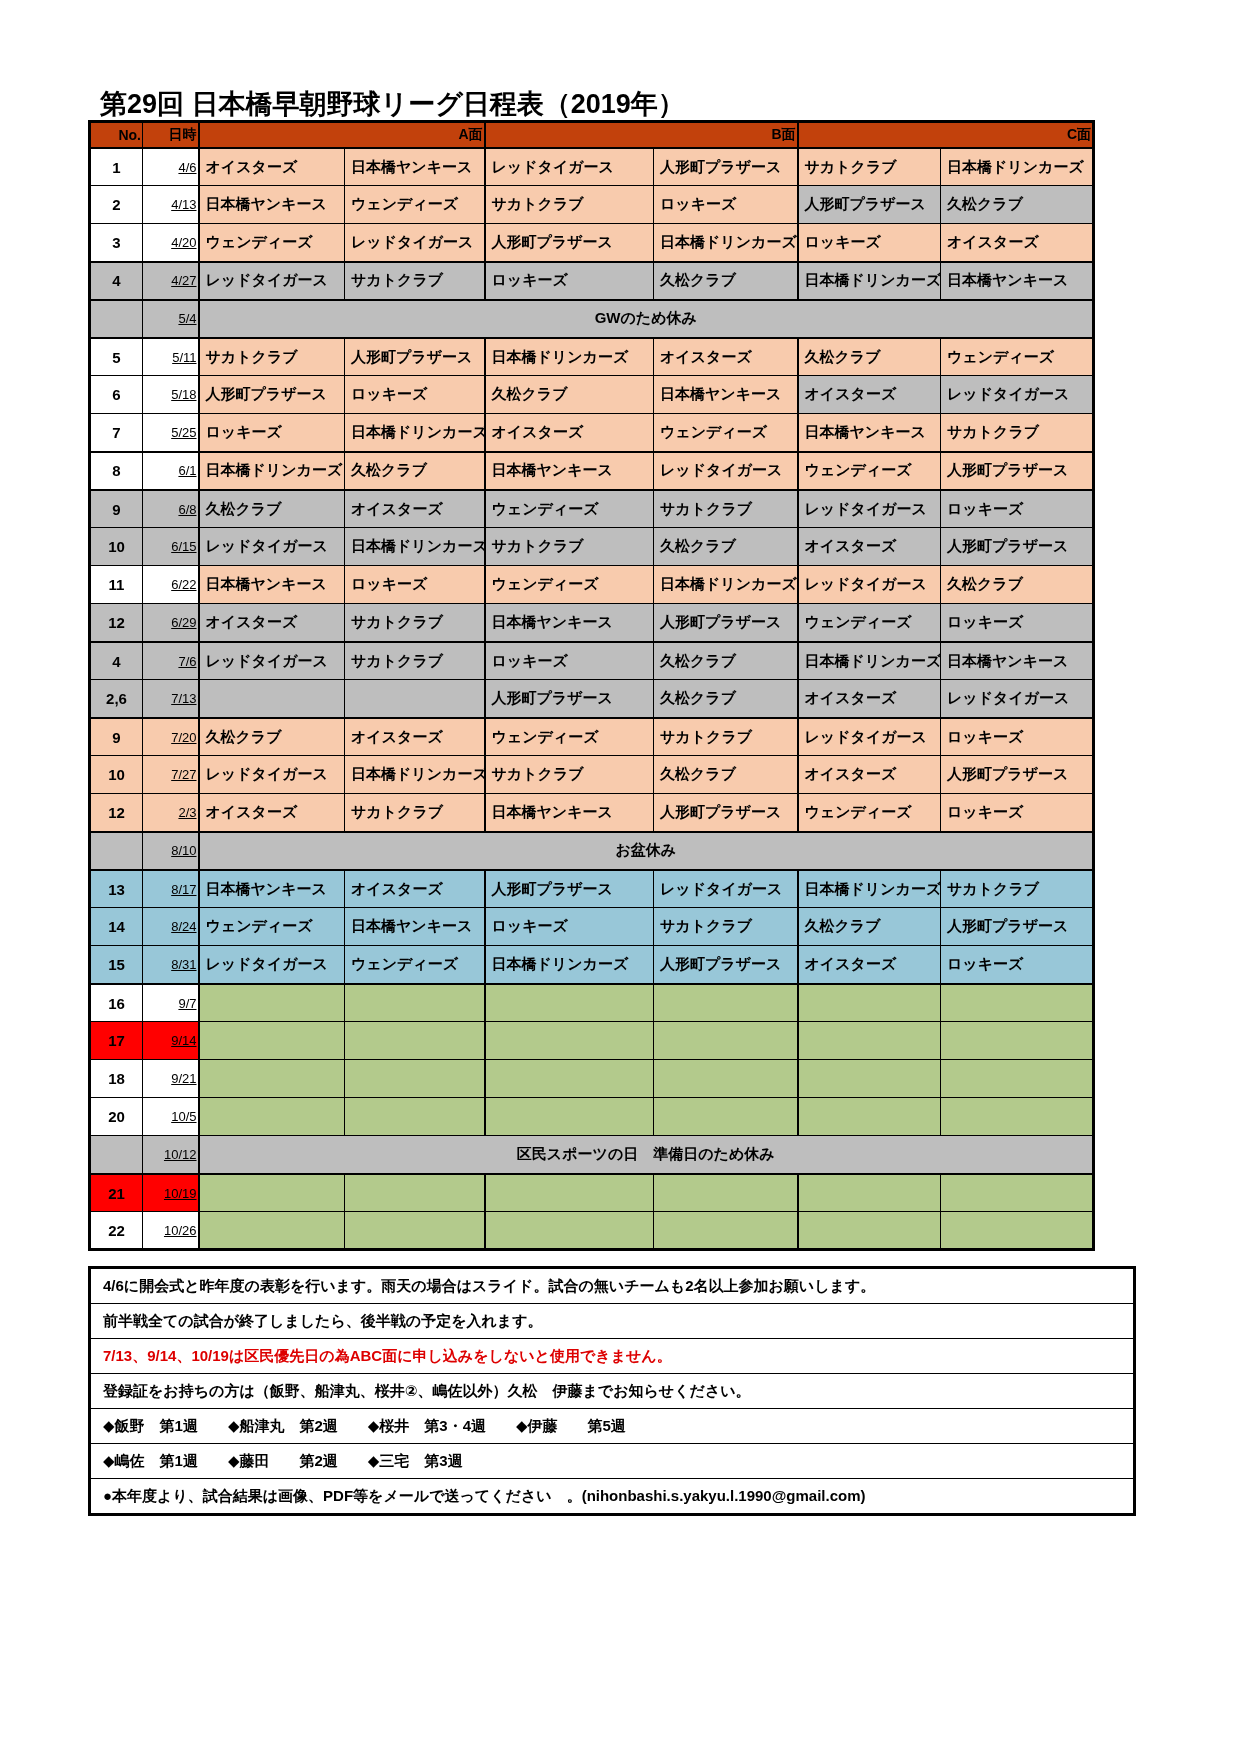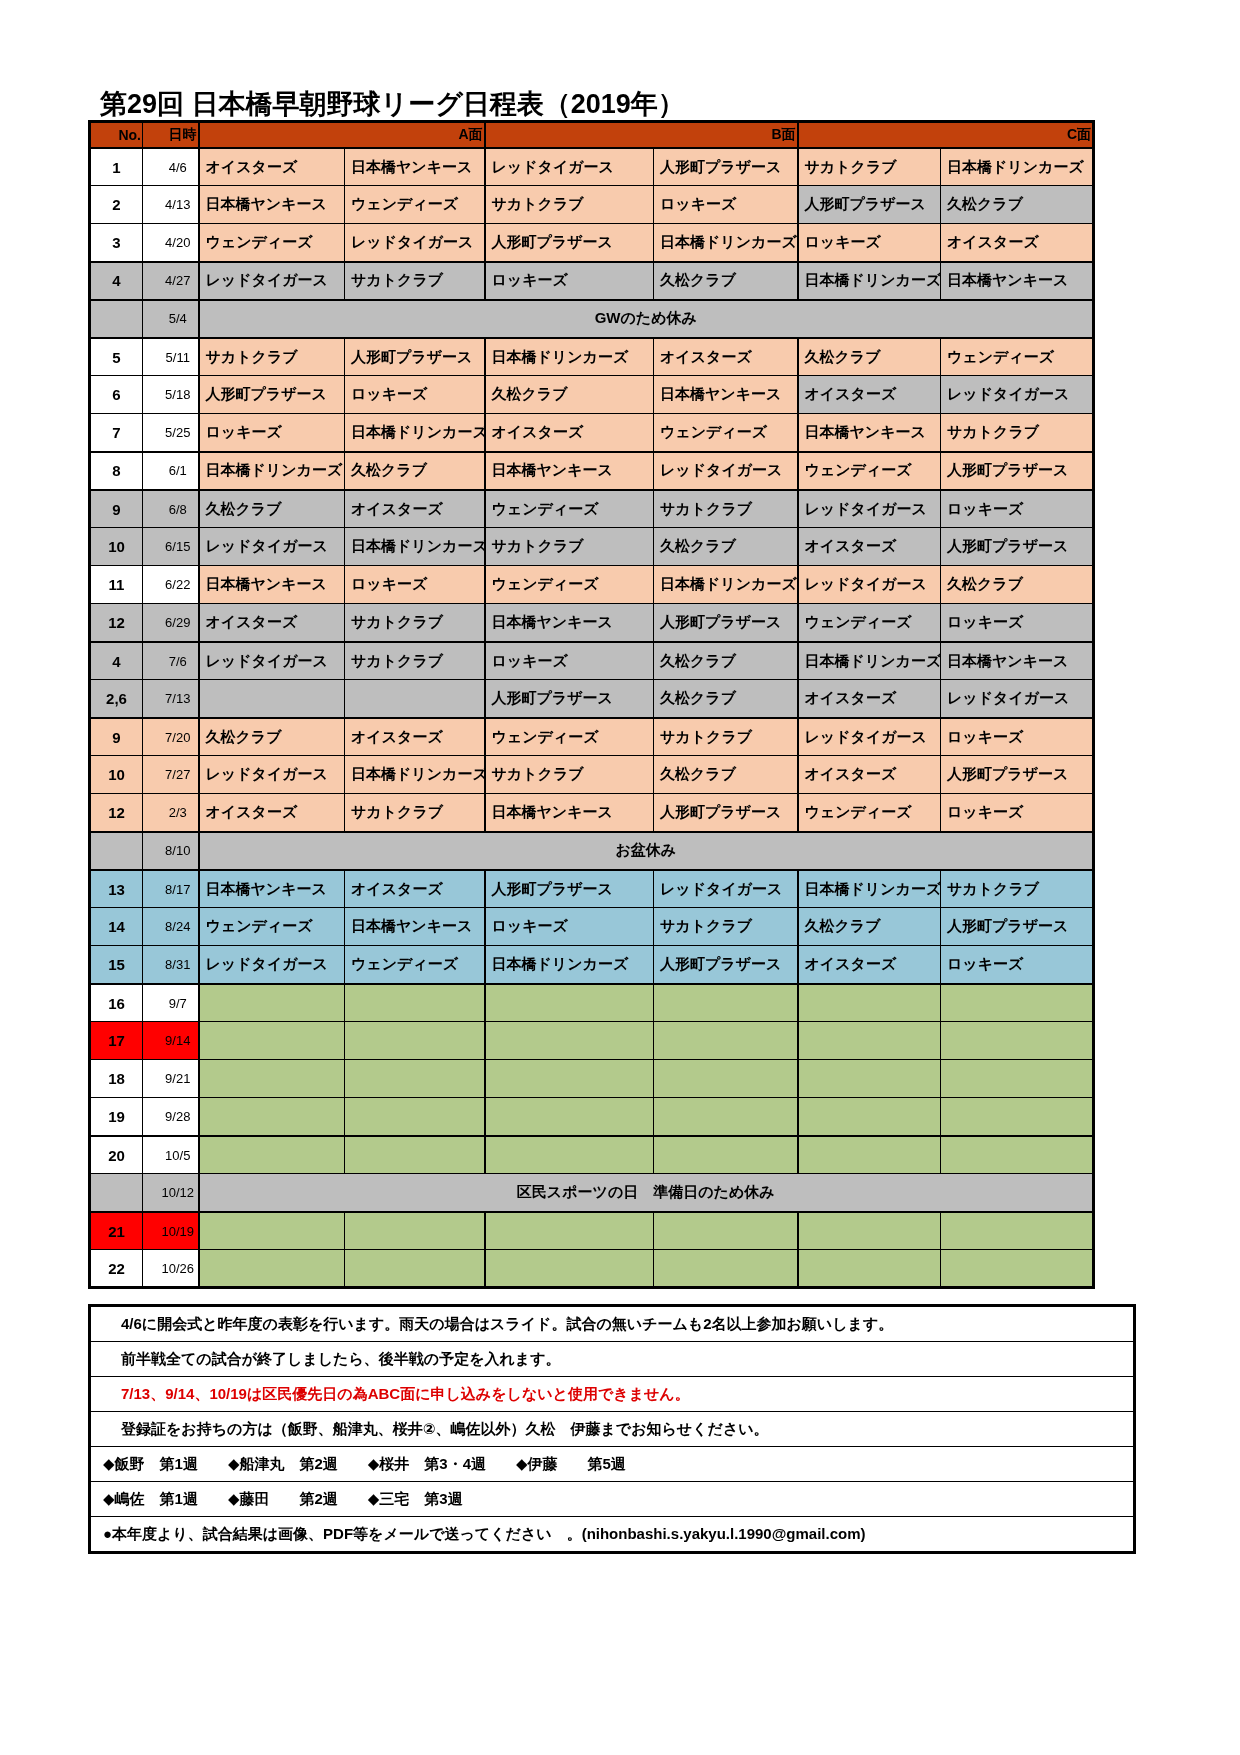--- a/index.html
+++ b/index.html
@@ -35,21 +35,21 @@
   table.sched th{
     height:26px;
     font-size:14px;
     font-weight:bold;
     text-align:right;
     background:#c2410c;
     border-bottom:2px solid var(--border);
   }
   table.sched td{height:38px;}
   td.no{ text-align:center; font-size:15px; font-weight:bold;}
-  td.date{ text-align:center; font-size:13px; padding-left:16px;}
+  td.date{ text-align:right; font-size:13px; padding-left:16px;text-decoration:underline;}
   td.team{ text-align:left; font-size:15px; font-weight:bold; padding-left:6px;}
   td.span{ text-align:center; font-size:15px; font-weight:bold;}
   .gs{border-left:2px solid var(--border) !important;}
   tr.thick td{border-bottom:2px solid var(--border);}
   .white{background:#fff;}
   .peach{background:var(--peach);}
   .gray{background:var(--gray);}
   .blue{background:var(--blue);}
   .green{background:var(--green);}
   .red{background:var(--red);}
@@ -63,21 +63,21 @@
     height:34px;
     line-height:34px;
     font-size:15px;
     font-weight:bold;
     padding-left:12px;
     white-space:nowrap;
     overflow:hidden;
     border-top:1px solid var(--border);
   }
   .note-row:first-child{border-top:none;}
-  .note-row.indent{padding-left:30px;}
+  .note-row.indent{padding-left:12px;}
   .red-text{color:var(--noteRed);}
 </style>
 </head>
 <body>
 
 <div class="page">
 
   <div class="title">第29回 日本橋早朝野球リーグ日程表（2019年）</div>
 
   <table class="sched">
@@ -334,30 +334,20 @@
         <tr>
           <td class="no white">18</td>
           <td class="date white">9/21</td>
           <td class="team green gs"></td>
           <td class="team green"></td>
           <td class="team green gs"></td>
           <td class="team green"></td>
           <td class="team green gs"></td>
           <td class="team green"></td>
         </tr>
-        <tr class="thick">
-          <td class="no white">19</td>
-          <td class="date white">9/28</td>
-          <td class="team green gs"></td>
-          <td class="team green"></td>
-          <td class="team green gs"></td>
-          <td class="team green"></td>
-          <td class="team green gs"></td>
-          <td class="team green"></td>
-        </tr>
         <tr>
           <td class="no white">20</td>
           <td class="date white">10/5</td>
           <td class="team green gs"></td>
           <td class="team green"></td>
           <td class="team green gs"></td>
           <td class="team green"></td>
           <td class="team green gs"></td>
           <td class="team green"></td>
         </tr>

